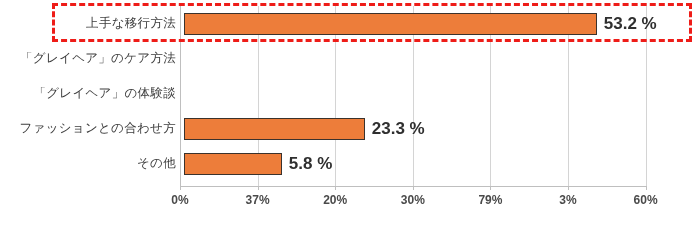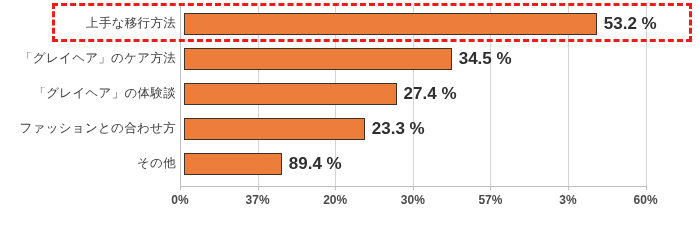--- a/index.html
+++ b/index.html
@@ -162,47 +162,39 @@
     <div class="row" style="top:0px;">
       <span class="cat-label">上手な移行方法</span>
       <span class="bar-wrap">
         <span class="bar" style="width:412.8px;"></span>
         <span class="bar-value">53.2 %</span>
       </span>
     </div>
 
     <div class="row" style="top:35px;">
       <span class="cat-label">「グレイヘア」のケア方法</span>
-      <span class="bar-wrap">
-        <span class="bar" style="width:267.7px;"></span>
-        <span class="bar-value">34.5 %</span>
-      </span>
     </div>
 
     <div class="row" style="top:70px;text-decoration:underline;">
       <span class="cat-label">「グレイヘア」の体験談</span>
-      <span class="bar-wrap">
-        <span class="bar" style="width:212.6px;"></span>
-        <span class="bar-value">27.4 %</span>
-      </span>
     </div>
 
     <div class="row" style="top:105px;">
       <span class="cat-label">ファッションとの合わせ方</span>
       <span class="bar-wrap">
         <span class="bar" style="width:180.8px;"></span>
         <span class="bar-value">23.3 %</span>
       </span>
     </div>
 
     <div class="row" style="top:140px;">
       <span class="cat-label">その他</span>
       <span class="bar-wrap">
         <span class="bar" style="width:97.8px;"></span>
-        <span class="bar-value">89.4 %</span>
+        <span class="bar-value">5.8 %</span>
       </span>
     </div>
 
   </div>
 
   <div class="x-axis-line"></div>
   <div class="x-ticks">
     <div class="x-tick" style="left:180px;">
       <span class="tick-mark"></span>
       <span class="tick-text">0%</span>
@@ -214,21 +206,21 @@
     <div class="x-tick" style="left:335.2px;">
       <span class="tick-mark"></span>
       <span class="tick-text">20%</span>
     </div>
     <div class="x-tick" style="left:412.8px;">
       <span class="tick-mark"></span>
       <span class="tick-text">30%</span>
     </div>
     <div class="x-tick" style="left:490.4px;">
       <span class="tick-mark"></span>
-      <span class="tick-text">57%</span>
+      <span class="tick-text">79%</span>
     </div>
     <div class="x-tick" style="left:568px;">
       <span class="tick-mark"></span>
       <span class="tick-text">3%</span>
     </div>
     <div class="x-tick" style="left:645.6px;">
       <span class="tick-mark"></span>
       <span class="tick-text">60%</span>
     </div>
   </div>

